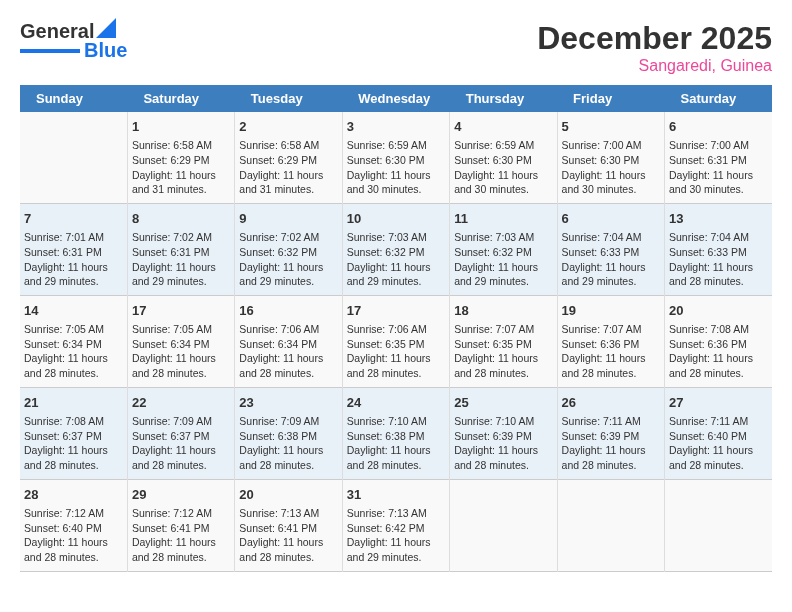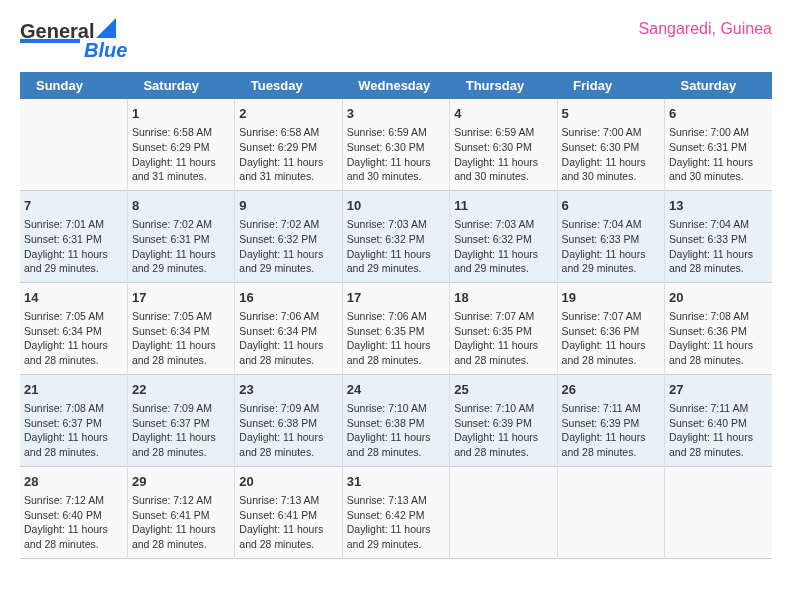--- a/index.html
+++ b/index.html
@@ -90,29 +90,30 @@
 
 <div class="header">
   <div class="logo-container">
     <div>
       <div style="display:flex; align-items:center;">
         <span class="general-text">General</span>
         <svg width="20" height="20" viewBox="0 0 20 20" style="margin-left:2px; margin-top:-8px;">
           <polygon points="0,20 20,0 20,20" fill="#1a73e8"></polygon>
         </svg>
       </div>
-      <div style="display:flex; margin-top:-4px;font-style:italic;">
+      <div style="display:flex; align-items:center; margin-top:-4px;">
         <svg width="60" height="4">
           <rect width="60" height="4" fill="#1a73e8"></rect>
         </svg>
         <span class="blue-text" style="margin-left:4px;">Blue</span>
       </div>
     </div>
   </div>
   <div class="title-block">
+    <h1>December 2025</h1>
     <h2>Sangaredi, Guinea</h2>
   </div>
 </div>
 
 <table>
   <thead>
     <tr>
     <th>Sunday</th>
         <th>Saturday</th>
         <th>Tuesday</th>

